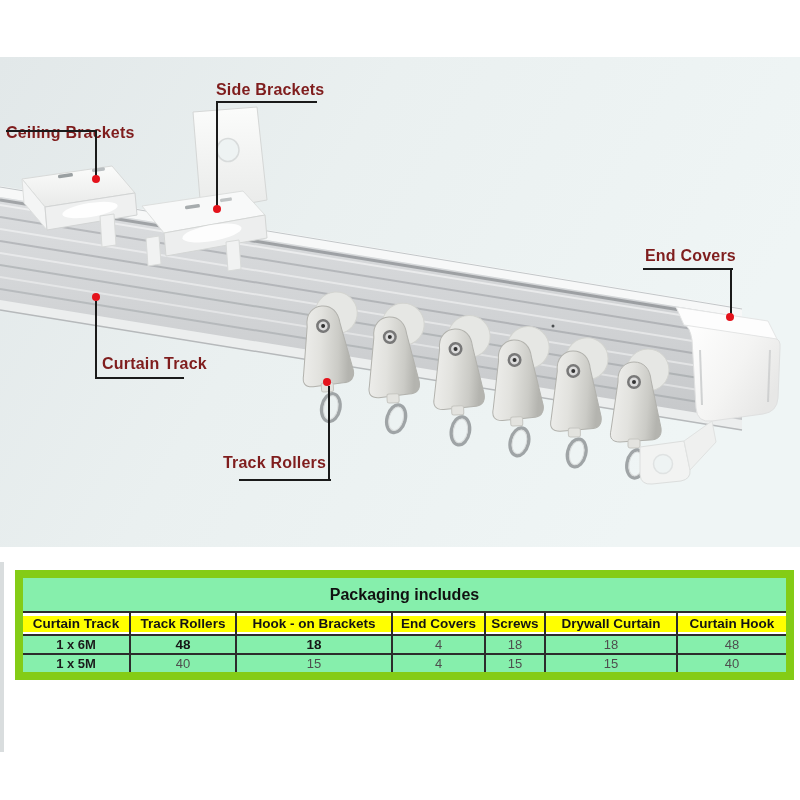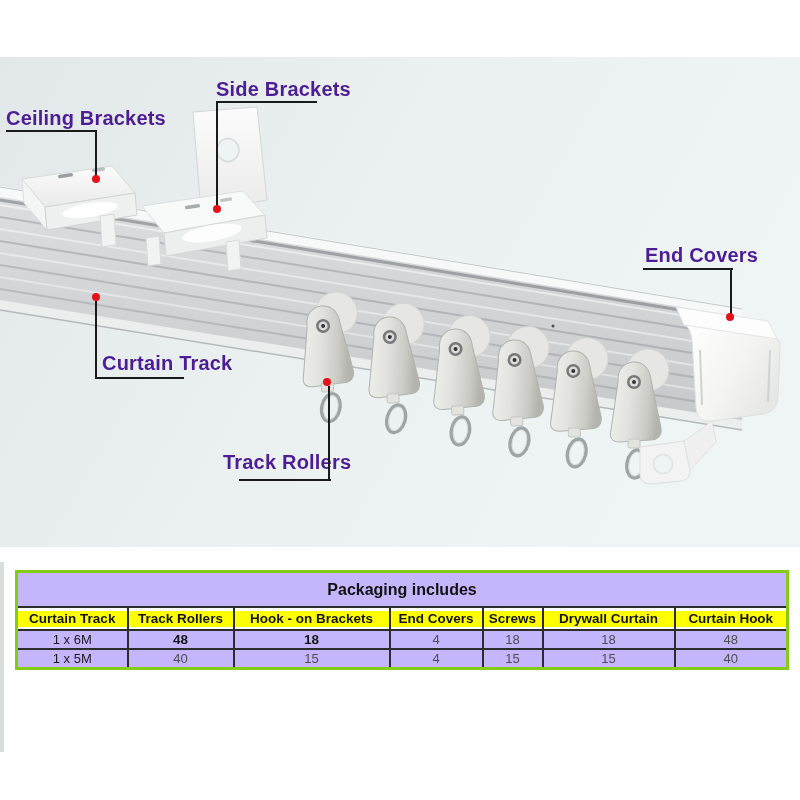--- a/index.html
+++ b/index.html
@@ -3,54 +3,54 @@
 <meta charset="utf-8">
 <style>
   html,body{margin:0;padding:0;background:#ffffff;}
   .stage{
     position:relative;width:800px;height:800px;background:#ffffff;overflow:hidden;
     font-family:"Liberation Sans","DejaVu Sans",sans-serif;
   }
   .photo{position:absolute;left:0;top:0;width:800px;height:560px;}
   
   .lbl{
-    position:absolute;font-size:20px;font-weight:700;color:#4c1d95;
+    position:absolute;font-size:16px;font-weight:700;color:#7f1d1d;
     letter-spacing:0.2px;white-space:nowrap;line-height:19px;
   }
   .ln{position:absolute;background:#1a1a1a;}
   .dot{
     position:absolute;width:8px;height:8px;border-radius:50%;
     background:#e4121b;
   }
   .edge-tick{
     position:absolute;left:0;top:562px;width:4px;height:190px;
     background:#ccd2d3;opacity:.75;
   }
   
   .pkg-table{
     position:absolute;left:15px;top:570px;width:771px;
-    border-collapse:collapse;table-layout:fixed;background:#c4b5fd;
-    border:3px solid #84cc16;
+    border-collapse:collapse;table-layout:fixed;background:#86efac;
+    border:8px solid #84cc16;
   }
   .pkg-table td,.pkg-table th{border:2px solid #2c2c2c;padding:0;margin:0;}
   .pkg-table .title-cell{
     height:33px;text-align:center;vertical-align:middle;
     font-size:16px;font-weight:700;color:#111111;
   }
   .pkg-table th{background:#ffffff;vertical-align:middle;}
   .pkg-table .yl{
     display:block;margin:3px 0 2px 0;background:#ffff00;
     font-weight:700;font-size:13.5px;line-height:16px;color:#141414;
     text-align:center;white-space:nowrap;
   }
   .pkg-table tbody td{
     height:17px;line-height:17px;text-align:center;vertical-align:middle;
     font-size:13px;color:#4e4e4e;
   }
-  .pkg-table tbody td.c0{font-weight:400;color:#1b1b1b;margin-top:8px;}
+  .pkg-table tbody td.c0{font-weight:700;color:#1b1b1b;margin-top:8px;}
   .pkg-table tbody td.bold{font-weight:700;color:#161616;font-size:13.5px;}
 </style>
 </head>
 <body>
 
 <div class="stage">
 
   <svg class="photo" viewBox="0 0 800 560">
     <defs>
       <linearGradient id="bgGrad" x1="0" y1="0" x2="1" y2="0.35">
@@ -196,21 +196,21 @@
       <polygon points="142,206 243,191 265,215 164,233" fill="#f8f9f9" stroke="#dddfde" stroke-width="1"></polygon>
       <rect x="185" y="205" width="15" height="3.5" rx="1.5" transform="rotate(-8 192 207)" fill="#a7acae"></rect>
       <rect x="220" y="198" width="12" height="3.5" rx="1.5" transform="rotate(-8 226 200)" fill="#c0c4c5"></rect>
       <polygon points="164,233 265,215 267,238 166,256" fill="#edeeee" stroke="#d4d6d5" stroke-width="1"></polygon>
       <ellipse cx="212" cy="233" rx="30" ry="8" transform="rotate(-10 212 233)" fill="#ffffff" opacity="0.85"></ellipse>
       <polygon points="146,238 159,236 161,264 148,266" fill="#f1f2f2" stroke="#d8dad9" stroke-width="1"></polygon>
       <polygon points="226,242 239,240 241,269 228,271" fill="#f1f2f2" stroke="#d8dad9" stroke-width="1"></polygon>
     </g>
   </svg>
 
-  <div class="lbl" style="left:6px;top:109px;">Ceiling Brackets</div>
+  <div class="lbl" style="left:6px;top:123px;">Ceiling Brackets</div>
   <div class="lbl" style="left:216px;top:80px;">Side Brackets</div>
   <div class="lbl" style="left:645px;top:246px;">End Covers</div>
   <div class="lbl" style="left:102px;top:354px;">Curtain Track</div>
   <div class="lbl" style="left:223px;top:453px;">Track Rollers</div>
 
   <div class="ln" style="left:6px;top:130px;width:91px;height:2px;"></div>
   <div class="ln" style="left:95px;top:130px;width:2px;height:46px;"></div>
   <div class="ln" style="left:216px;top:101px;width:101px;height:2px;"></div>
   <div class="ln" style="left:216px;top:101px;width:2px;height:105px;"></div>
   <div class="ln" style="left:643px;top:268px;width:90px;height:2px;"></div>

